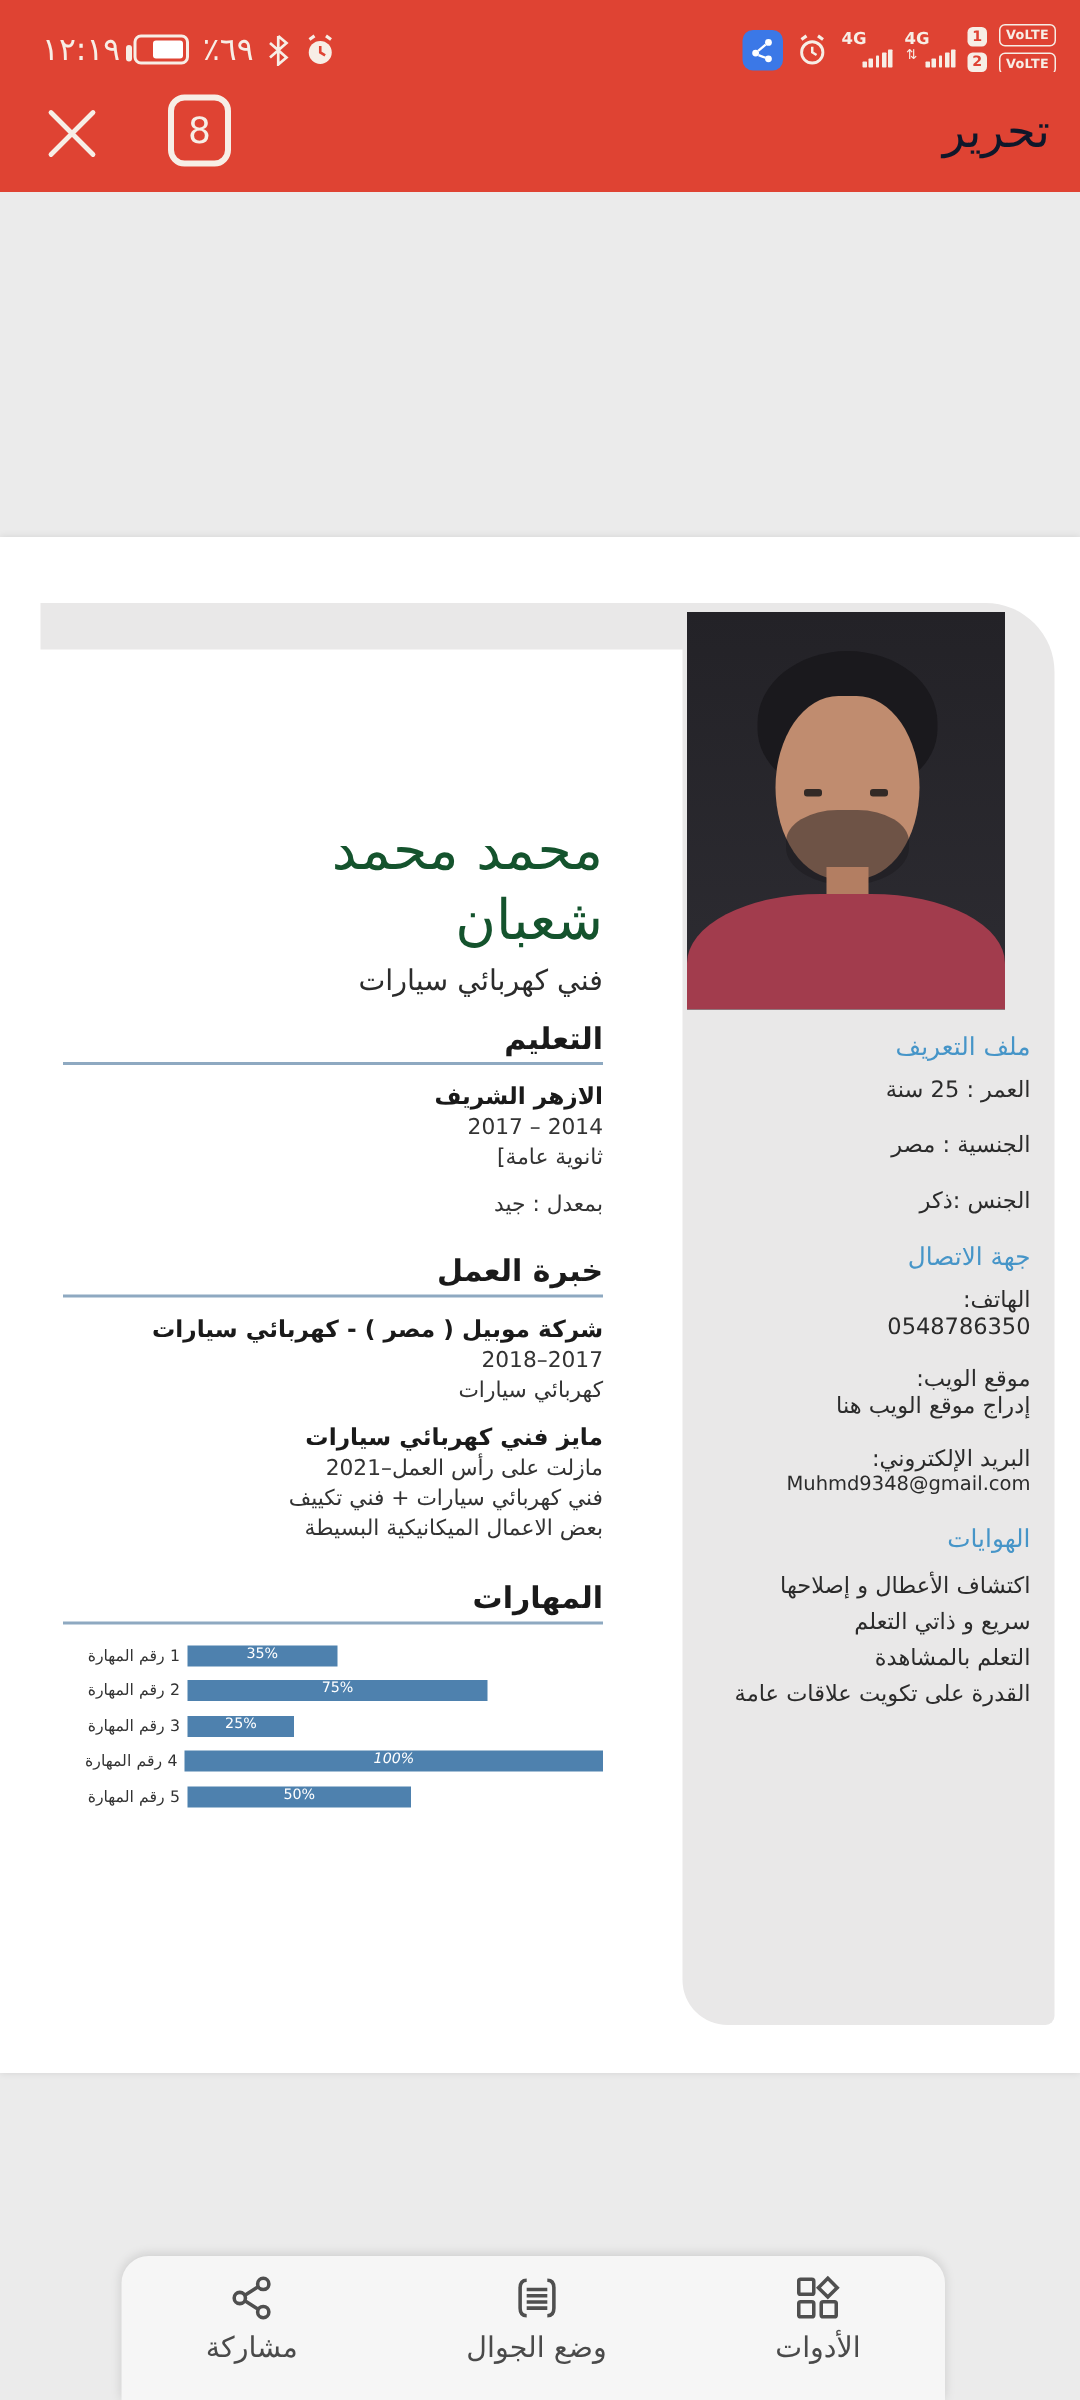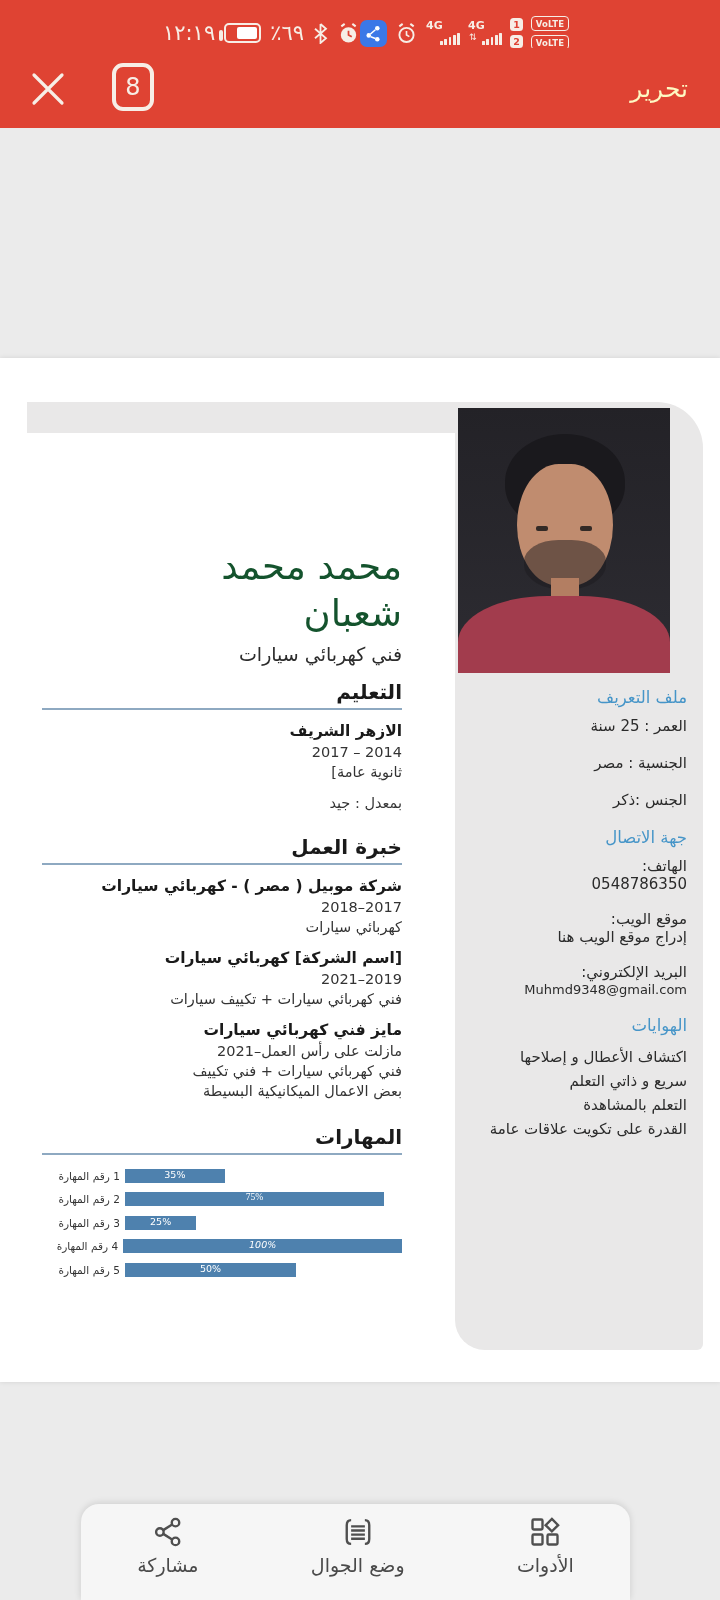--- a/index.html
+++ b/index.html
@@ -6,21 +6,21 @@
     --app-red:#df4333; --status-cream:#f7eee6; --bg-gray:#ebebeb;
     --sidebar-gray:#e9e8e8; --heading-blue:#4695c8; --bar-blue:#4e81ae;
     --rule-color:#8ea9c1; --toolbar-bg:#f6f6f6; --icon-gray:#4f4f4f; --blue-app:#3b78e7;
   }
   *{margin:0;padding:0;box-sizing:border-box}
   body{font-family:"DejaVu Sans",sans-serif;background:#777}
   #screen{position:relative;width:720px;height:1600px;background:var(--bg-gray);overflow:hidden;margin:0 auto}
 
   
   .status-bar{position:absolute;left:0;top:0;width:720px;height:48px;background:var(--app-red);
-    display:flex;justify-content:center;align-items:center;padding:18px 16px 0 28px;color:var(--status-cream)}
+    display:flex;justify-content:space-between;align-items:center;padding:18px 16px 0 28px;color:var(--status-cream)}
   .sb-left{display:flex;direction:ltr;align-items:center;gap:9px}
   .sb-time,.sb-batt-pct{font-size:21px;letter-spacing:.5px}
   .battery{position:relative;width:37px;height:20px;border:2.5px solid var(--status-cream);border-radius:5px}
   .battery .nub{position:absolute;left:-7px;top:4.5px;width:4px;height:11px;background:var(--status-cream);border-radius:2px}
   .battery .fill{position:absolute;right:2px;top:2px;bottom:2px;width:60%;background:#fff;border-radius:2px}
   .sb-right{display:flex;direction:ltr;align-items:center;gap:8px}
   .blue-app{width:27px;height:27px;border-radius:7px;background:var(--blue-app);display:flex;align-items:center;justify-content:center}
   .sig{position:relative;width:34px;height:28px}
   .sig .g4{position:absolute;left:0;top:0;font-size:11px;font-weight:bold}
   .sig .updn{position:absolute;left:1px;top:13px;font-size:9px}
@@ -30,21 +30,21 @@
   .sim{width:13px;height:13px;background:var(--status-cream);color:var(--app-red);border-radius:3.5px;
     font-size:9.5px;font-weight:bold;display:flex;align-items:center;justify-content:center}
   .volte{width:38px;height:15px;border:1.6px solid var(--status-cream);border-radius:4px;color:var(--status-cream);
     font-size:8.5px;font-weight:bold;display:flex;align-items:center;justify-content:center;letter-spacing:.2px}
 
   
   .app-bar{position:absolute;left:0;top:48px;width:720px;height:80px;background:var(--app-red)}
   .close-btn{position:absolute;left:28px;top:21px;width:40px;height:40px}
   .tab-badge{position:absolute;left:112px;top:15px;width:42px;height:48px;border:4px solid var(--status-cream);
     border-radius:11px;display:flex;align-items:center;justify-content:center;color:var(--status-cream);font-size:24px}
-  .app-title{position:absolute;right:32px;top:50%;transform:translateY(-50%);color:#fef9c3;font-size:25px}
+  .app-title{position:absolute;right:20px;top:50%;transform:translateY(-50%);color:#0f172a;font-size:31px}
 
   
   .page{position:absolute;left:0;top:358px;width:720px;height:1024px;background:#fff;box-shadow:0 0 5px rgba(0,0,0,.10)}
   .deco-band{position:absolute;left:27px;top:44px;width:643px;height:31px;background:var(--sidebar-gray);border-radius:0 16px 0 0}
   .side-panel{position:absolute;left:455px;top:44px;width:248px;height:948px;background:var(--sidebar-gray);
     border-radius:0 46px 6px 30px}
 
   
   .profile-photo{position:absolute;left:458px;top:50px;width:212px;height:265px;overflow:hidden;
     background:linear-gradient(#232227,#2d2c32)}
@@ -208,28 +208,20 @@
 
       <div class="entry">
         <div class="etitle">شركة موبيل ( مصر )  - كهربائي سيارات</div>
         <div class="dateline">
           <span dir="ltr">2018–2017</span>
           <span dir="rtl"></span>
         </div>
         <div class="eline">كهربائي سيارات</div>
       </div>
 
-      <div class="entry">
-        <div class="etitle">[اسم الشركة]  كهربائي سيارات</div>
-        <div class="dateline">
-          <span dir="ltr">2021–2019</span>
-          <span dir="rtl"></span>
-        </div>
-        <div class="eline">فني كهربائي سيارات + تكييف سيارات</div>
-      </div>
 
       <div class="entry">
         <div class="etitle">مايز  فني كهربائي سيارات</div>
         <div class="dateline">
           <span dir="ltr">2021–</span>
           <span dir="rtl">مازلت على رأس العمل</span>
         </div>
         <div class="eline">فني كهربائي سيارات + فني تكييف</div>
         <div class="eline">بعض الاعمال الميكانيكية البسيطة</div>
       </div>
@@ -247,21 +239,21 @@
               <span>35%</span>
             </div>
           </div>
 
           <div class="chart-row">
             <div class="chart-label">
               <span>المهارة</span>
               <span>رقم</span>
               <span>2</span>
             </div>
-            <div class="chart-bar" style="width: 259px; font-family: Liberation Serif, serif;">
+            <div class="chart-bar" style="width: 200px;">
               <span>75%</span>
             </div>
           </div>
 
           <div class="chart-row">
             <div class="chart-label">
               <span>المهارة</span>
               <span>رقم</span>
               <span>3</span>
             </div>
@@ -280,21 +272,21 @@
               <span>100%</span>
             </div>
           </div>
 
           <div class="chart-row">
             <div class="chart-label">
               <span>المهارة</span>
               <span>رقم</span>
               <span>5</span>
             </div>
-            <div class="chart-bar" style="width: 171px;">
+            <div class="chart-bar" style="width: 149px;">
               <span>50%</span>
             </div>
           </div>
         </div>
     </div>
 
     <div class="side-content">
       <div class="side-head first">ملف التعريف</div>
       <div>
 

